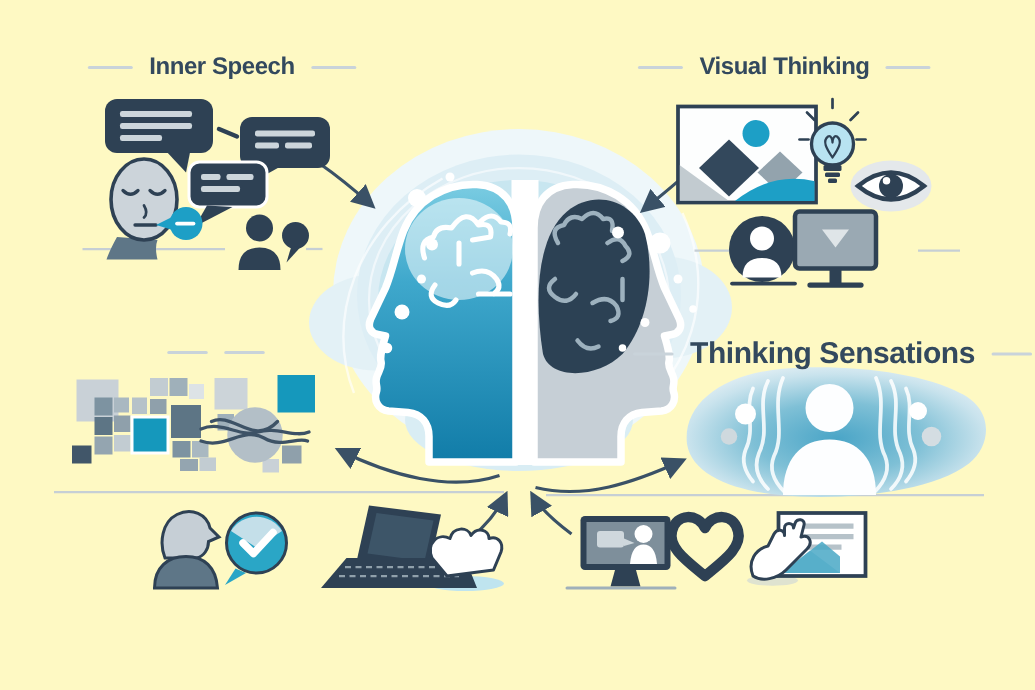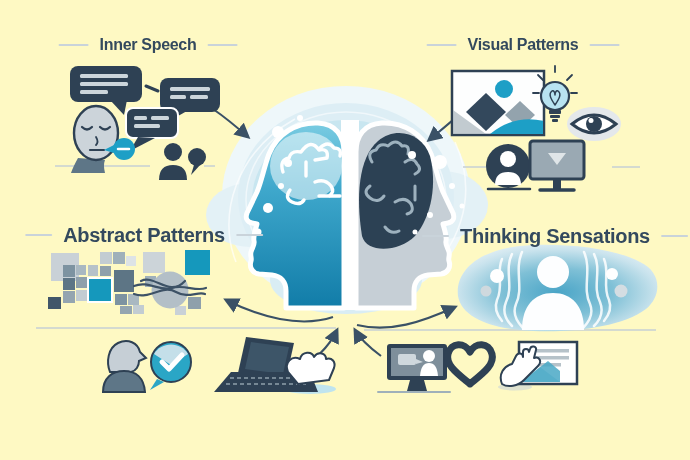--- a/index.html
+++ b/index.html
@@ -326,27 +326,26 @@
   </svg>
 
   <div class="section-header size-sm" style="left:148px;top:45px;">
     <span class="rule"></span>
     <span class="label-text">Inner Speech</span>
     <span class="rule"></span>
   </div>
 
   <div class="section-header size-sm" style="left:523px;top:45px;">
     <span class="rule"></span>
-    <span class="label-text">Visual Patterns</span>
+    <span class="label-text">Visual Thinking</span>
     <span class="rule"></span>
   </div>
 
   <div class="section-header size-lg" style="left:144px;top:235px;">
     <span class="rule"></span>
-    <span class="label-text">Abstract Patterns</span>
     <span class="rule"></span>
   </div>
 
   <div class="section-header size-lg" style="left:555px;top:236px;">
     <span class="rule"></span>
     <span class="label-text">Thinking Sensations</span>
     <span class="rule"></span>
   </div>
 
 </div>

